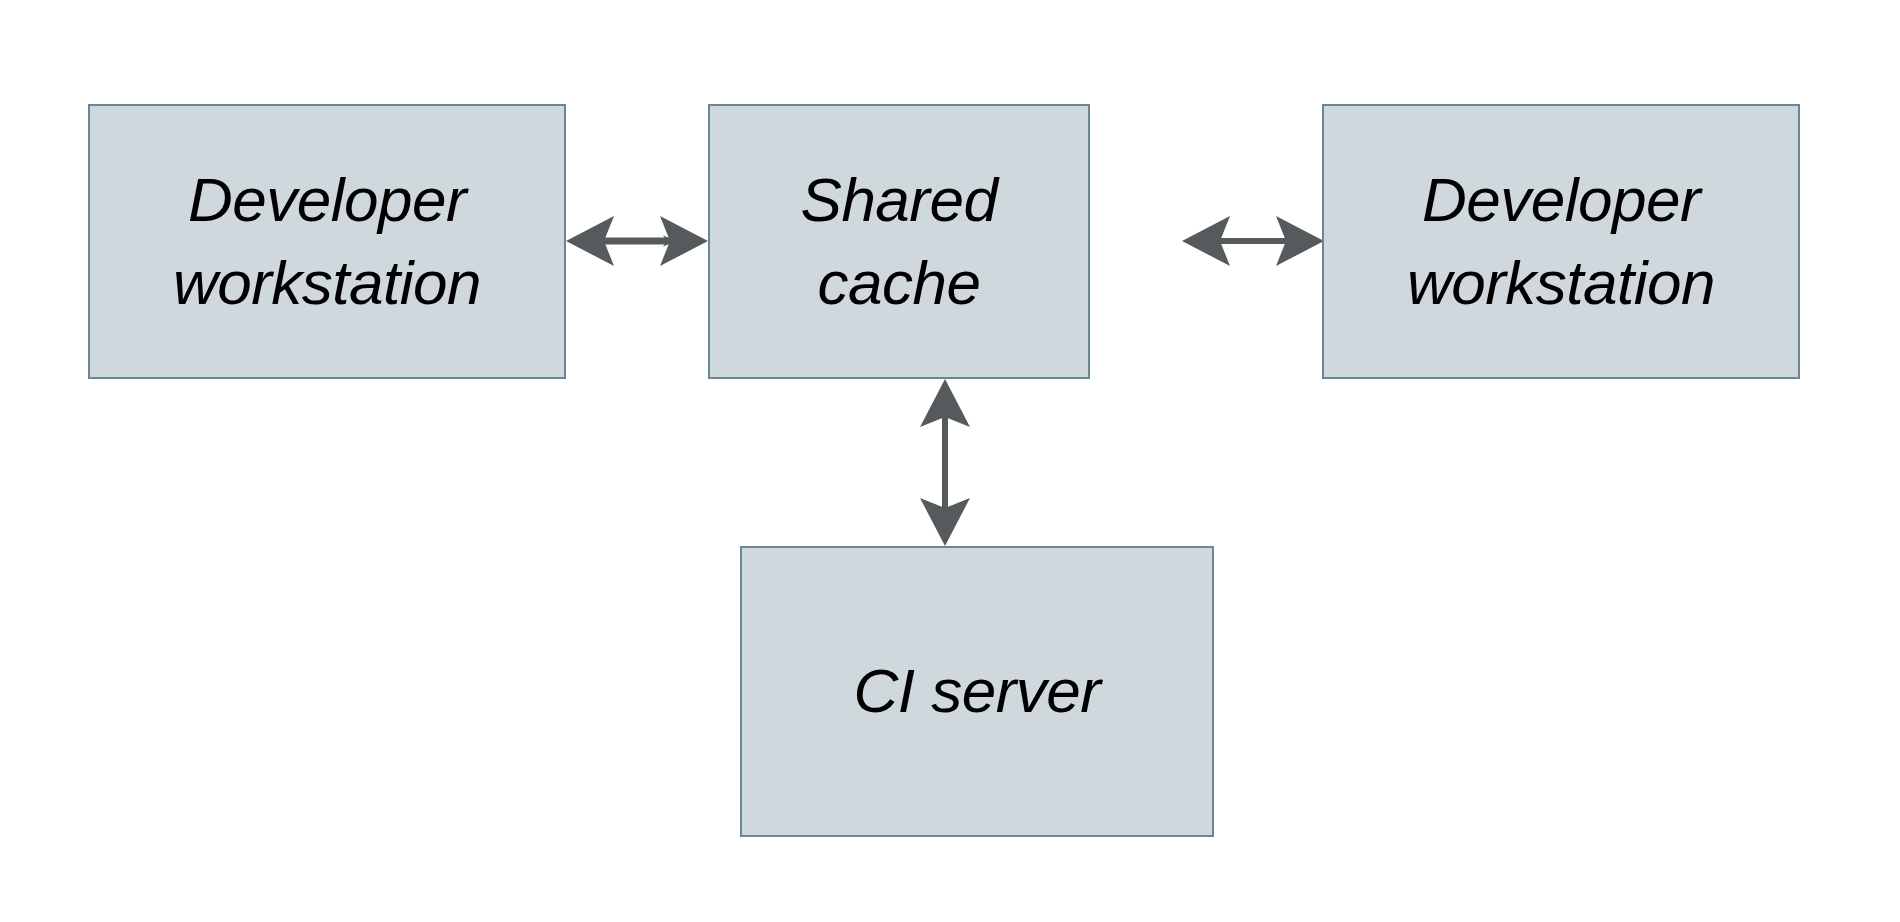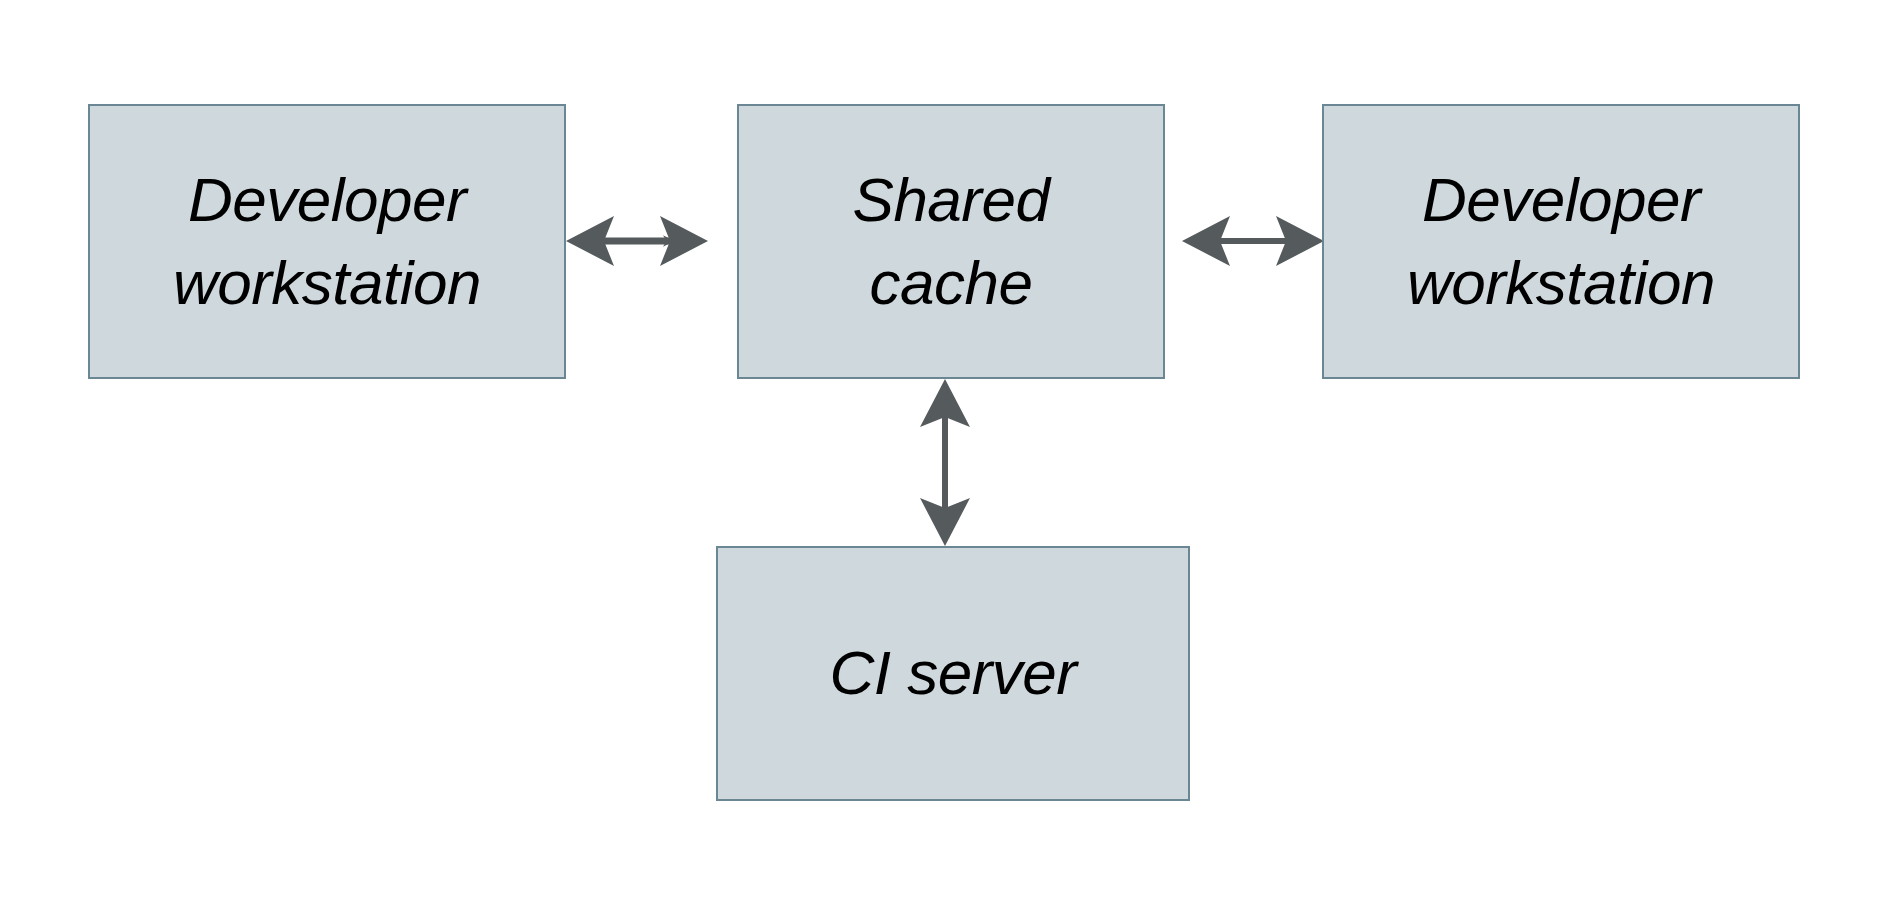--- a/index.html
+++ b/index.html
@@ -40,23 +40,23 @@
   }
   .edge-layer {
     position: absolute;
     left: 0;
     top: 0;
     width: 1900px;
     height: 922px;
     pointer-events: none;
   }
   #node-dev-left  { left: 88px;  top: 104px; width: 478px; height: 275px; }
-  #node-cache     { left: 708px; top: 104px; width: 428px; height: 275px; margin-left: 29px; }
+  #node-cache     { left: 708px; top: 104px; width: 382px; height: 275px; }
   #node-dev-right { left: 1322px;top: 104px; width: 478px; height: 275px; }
-  #node-ci        { left: 716px; top: 546px; width: 474px; height: 255px; }
+  #node-ci        { left: 740px; top: 546px; width: 474px; height: 291px; }
 </style>
 </head>
 <body>
 
 <div id="canvas">
 
   <svg class="edge-layer" viewBox="0 0 1900 922" width="1900" height="922" xmlns="http://www.w3.org/2000/svg">
     <defs>
 
       <marker id="barb-right" markerWidth="12" markerHeight="12" refX="11" refY="6" orient="auto" markerUnits="userSpaceOnUse">

